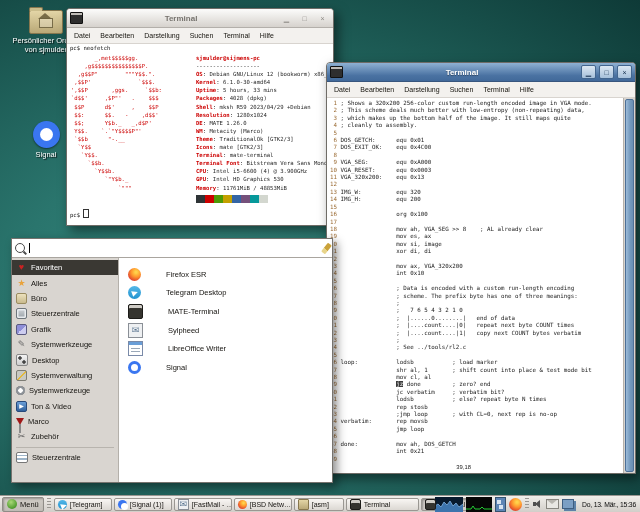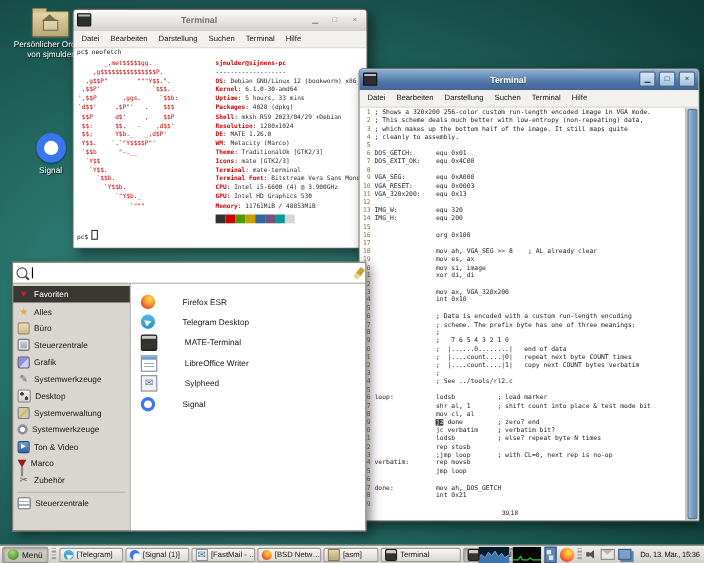--- a/index.html
+++ b/index.html
@@ -400,27 +400,27 @@
             <span class="aicon i-telegram"></span>
             <span>Telegram Desktop</span>
           </div>
 
           <div class="app">
             <span class="aicon i-terminal-app"></span>
             <span>MATE-Terminal</span>
           </div>
 
           <div class="app">
+            <span class="aicon i-sylpheed"></span>
+            <span>Sylpheed</span>
+          </div>
+
+          <div class="app">
             <span class="aicon i-writer"></span>
             <span>LibreOffice Writer</span>
-          </div>
-
-          <div class="app">
-            <span class="aicon i-sylpheed"></span>
-            <span>Sylpheed</span>
           </div>
 
 
           <div class="app">
             <span class="aicon i-signal-app"></span>
             <span>Signal</span>
           </div>
         </div>
     </div>
   </div>

